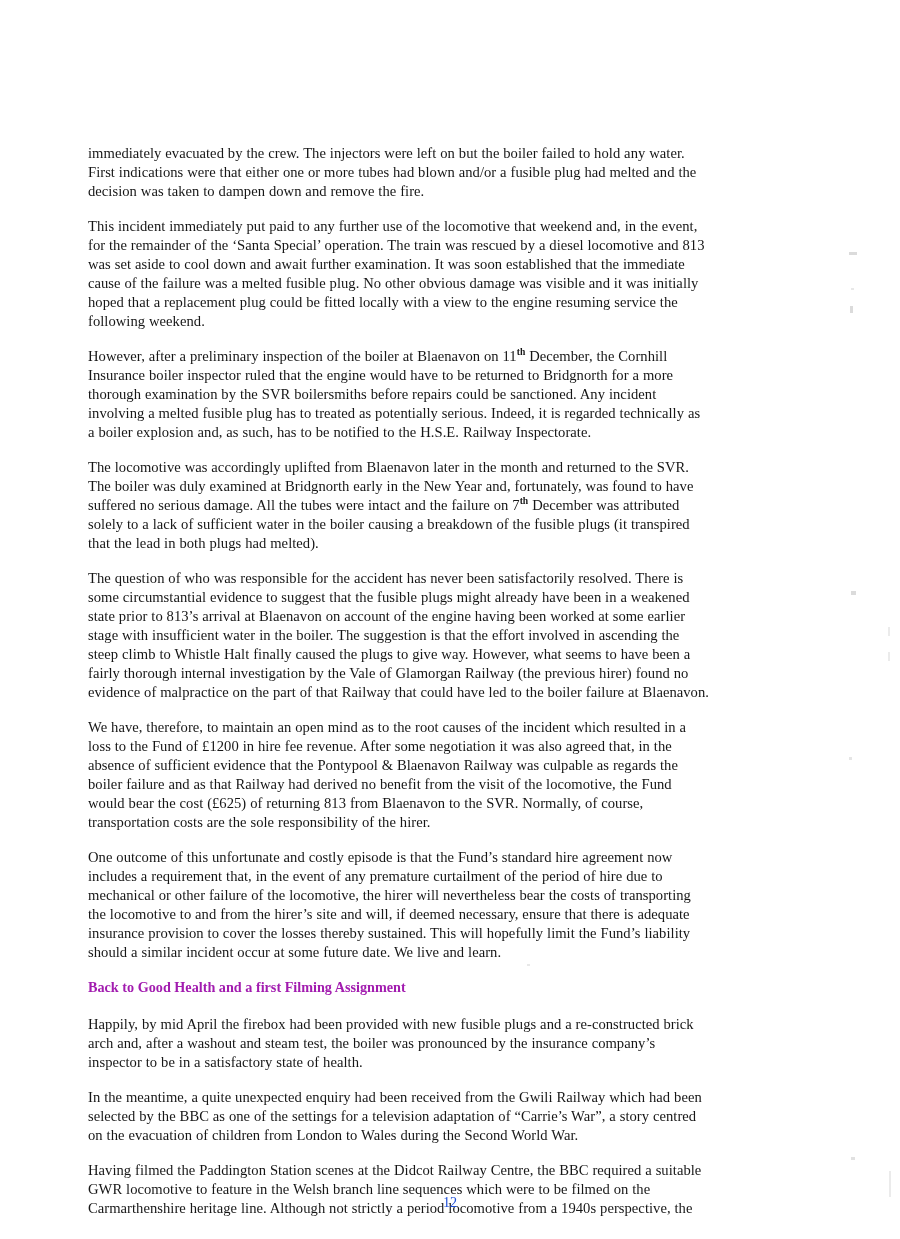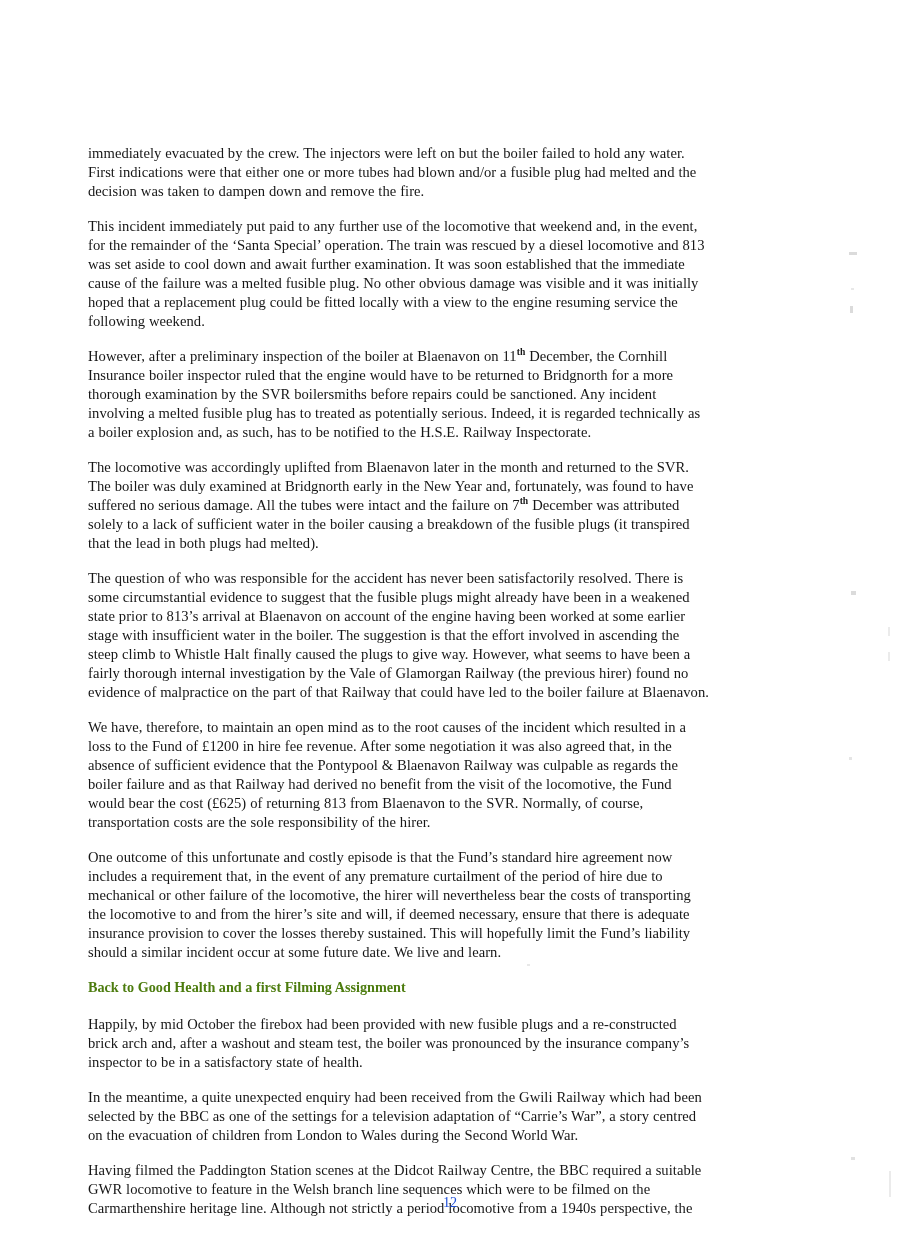--- a/index.html
+++ b/index.html
@@ -65,21 +65,21 @@
   .section-heading .title {
     text-decoration: underline;
     text-underline-offset: 2px;
   }
 
   .sub-heading {
     margin: 0 0 18px 0;
     font-size: 14.2px;
     font-weight: bold;
     line-height: 19px;
-    color: #4d7c0f;
+    color: #a21caf;
   }
 
   
   #page-number {
     position: absolute;
     left: 0;
     top: 1178px;
     width: 900px;
     text-align: center;
     font-size: 14.2px;
@@ -121,21 +121,21 @@
 
     <p class="para">The question of who was responsible for the accident has never been satisfactorily resolved.  There is some circumstantial evidence to suggest that the fusible plugs might already have been in a weakened state prior to 813’s arrival at Blaenavon on account of the engine having been worked at some earlier stage with insufficient water in the boiler.  The suggestion is that the effort involved in ascending the steep climb to Whistle Halt finally caused the plugs to give way.  However, what seems to have been a fairly thorough internal investigation by the Vale of Glamorgan Railway (the previous hirer) found no evidence of malpractice on the part of that Railway that could have led to the boiler failure at Blaenavon.</p>
 
     <p class="para">We have, therefore, to maintain an open mind as to the root causes of the incident which resulted in a loss to the Fund of £1200 in hire fee revenue.  After some negotiation it was also agreed that, in the absence of sufficient evidence that the Pontypool &amp; Blaenavon Railway was culpable as regards the boiler failure and as that Railway had derived no benefit from the visit of the locomotive, the Fund would bear the cost (£625) of returning 813 from Blaenavon to the SVR. Normally, of course, transportation costs are the sole responsibility of the hirer.</p>
 
     <p class="para">One outcome of this unfortunate and costly episode is that the Fund’s standard hire agreement now includes a requirement that, in the event of any premature curtailment of the period of hire due to mechanical or other failure of the locomotive, the hirer will nevertheless bear the costs of transporting the locomotive to and from the hirer’s site and will, if deemed necessary, ensure that there is adequate insurance provision to cover the losses thereby sustained.  This will hopefully limit the Fund’s liability should a similar incident occur at some future date.  We live and learn.</p>
 
 
     <div class="sub-heading">Back to Good Health and a first Filming Assignment</div>
 
-    <p class="para">Happily, by mid October the firebox had been provided with new fusible plugs and a re-constructed brick arch and, after a  washout and steam test, the boiler was pronounced by the insurance company’s inspector to be in a satisfactory state of health.</p>
+    <p class="para">Happily, by mid April the firebox had been provided with new fusible plugs and a re-constructed brick arch and, after a  washout and steam test, the boiler was pronounced by the insurance company’s inspector to be in a satisfactory state of health.</p>
 
     <p class="para">In the meantime, a quite unexpected enquiry had been received from the Gwili Railway which had been selected by the BBC as one of the settings for a television adaptation of  “Carrie’s War”, a story centred on the evacuation of children from London to Wales during the Second World War.</p>
 
     <p class="para">Having filmed the Paddington Station scenes at the Didcot Railway Centre, the BBC required a suitable GWR locomotive to feature in the Welsh branch line sequences which were to be filmed on the Carmarthenshire heritage line.  Although not strictly a period locomotive from a 1940s perspective, the</p>
 
   </div>
 
   <div id="page-number">12</div>
 
   <span class="speck s1"></span>

